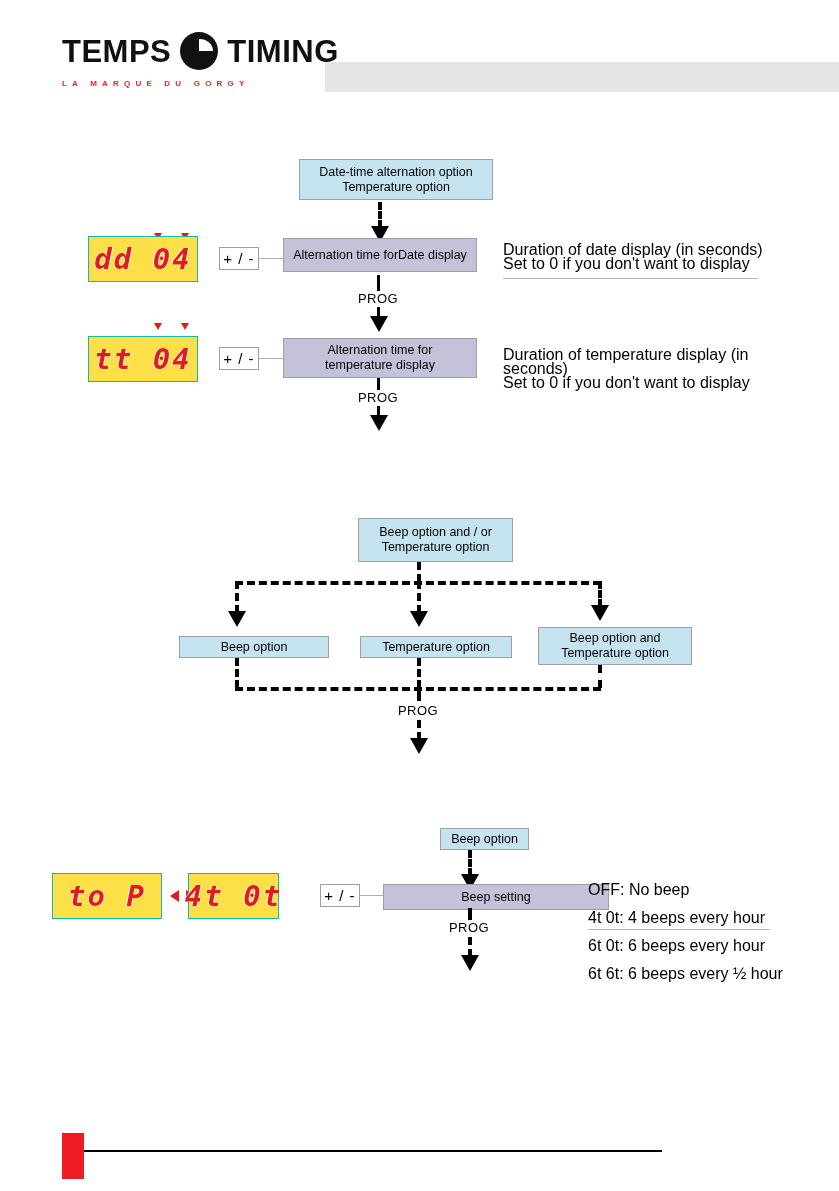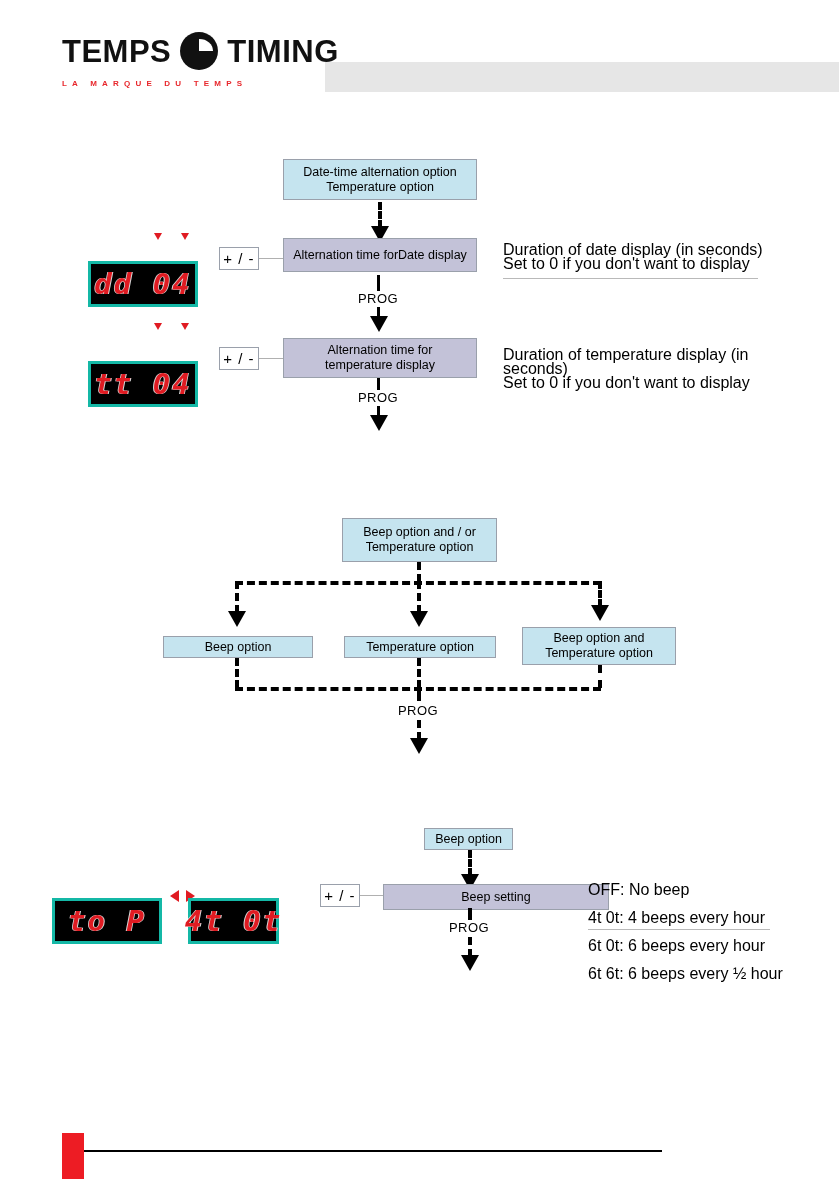--- a/index.html
+++ b/index.html
@@ -69,32 +69,31 @@
     box-sizing: border-box;
     border: 1px solid #9aa0ab;
     display: flex;
     align-items: center;
     justify-content: center;
     text-align: center;
     font-size: 12.5px;
     line-height: 15px;
     color: #000;
   }
-  .box-blue   { background: #c5e4ef; }
+  .box-blue   { background: #c5e4ef; margin-left: 16px; }
   .box-purple { background: #c3c2d8; }
 
   
   .lcd {
     box-sizing: border-box;
-    border: 3px solid #14b8a6;
-    background: #000000;
+    border: 1px solid #14b8a6;
+    background: #fde047;
     display: flex;
     align-items: center;
     justify-content: center;
-    margin-top: 25px;
   }
   .lcd-text {
     font-family: "DejaVu Sans Mono", monospace;
     color: #e01b22;
     font-size: 29px;
     font-weight: 700;
     letter-spacing: 2px;
     font-style: italic;
     white-space: pre;
     text-shadow:
@@ -184,21 +183,21 @@
 
 <div class="abs" id="header-logo">
   <div class="logo-row">
     <span class="logo-word">TEMPS</span>
     <span class="logo-mark">
       <span class="disc"></span>
       <span class="quad"></span>
     </span>
     <span class="logo-word">TIMING</span>
   </div>
-  <div class="logo-tagline">LA MARQUE DU TEMPS</div>
+  <div class="logo-tagline">LA MARQUE DU GORGY</div>
 </div>
 <div class="abs" id="header-bar"></div>
 
 <div class="abs flow-box box-blue" style="left:283px; top:159px; width:194px; height:41px; white-space:pre-line;">Date-time alternation option
 Temperature option</div>
 
 <div class="abs dashed-v" style="left:378px; top:202px; height:26px;"></div>
 <div class="abs arrow-down" style="left:371px; top:226px;"></div>
 
 <div class="abs lcd-mark" style="left:154px; top:233px;"></div>

